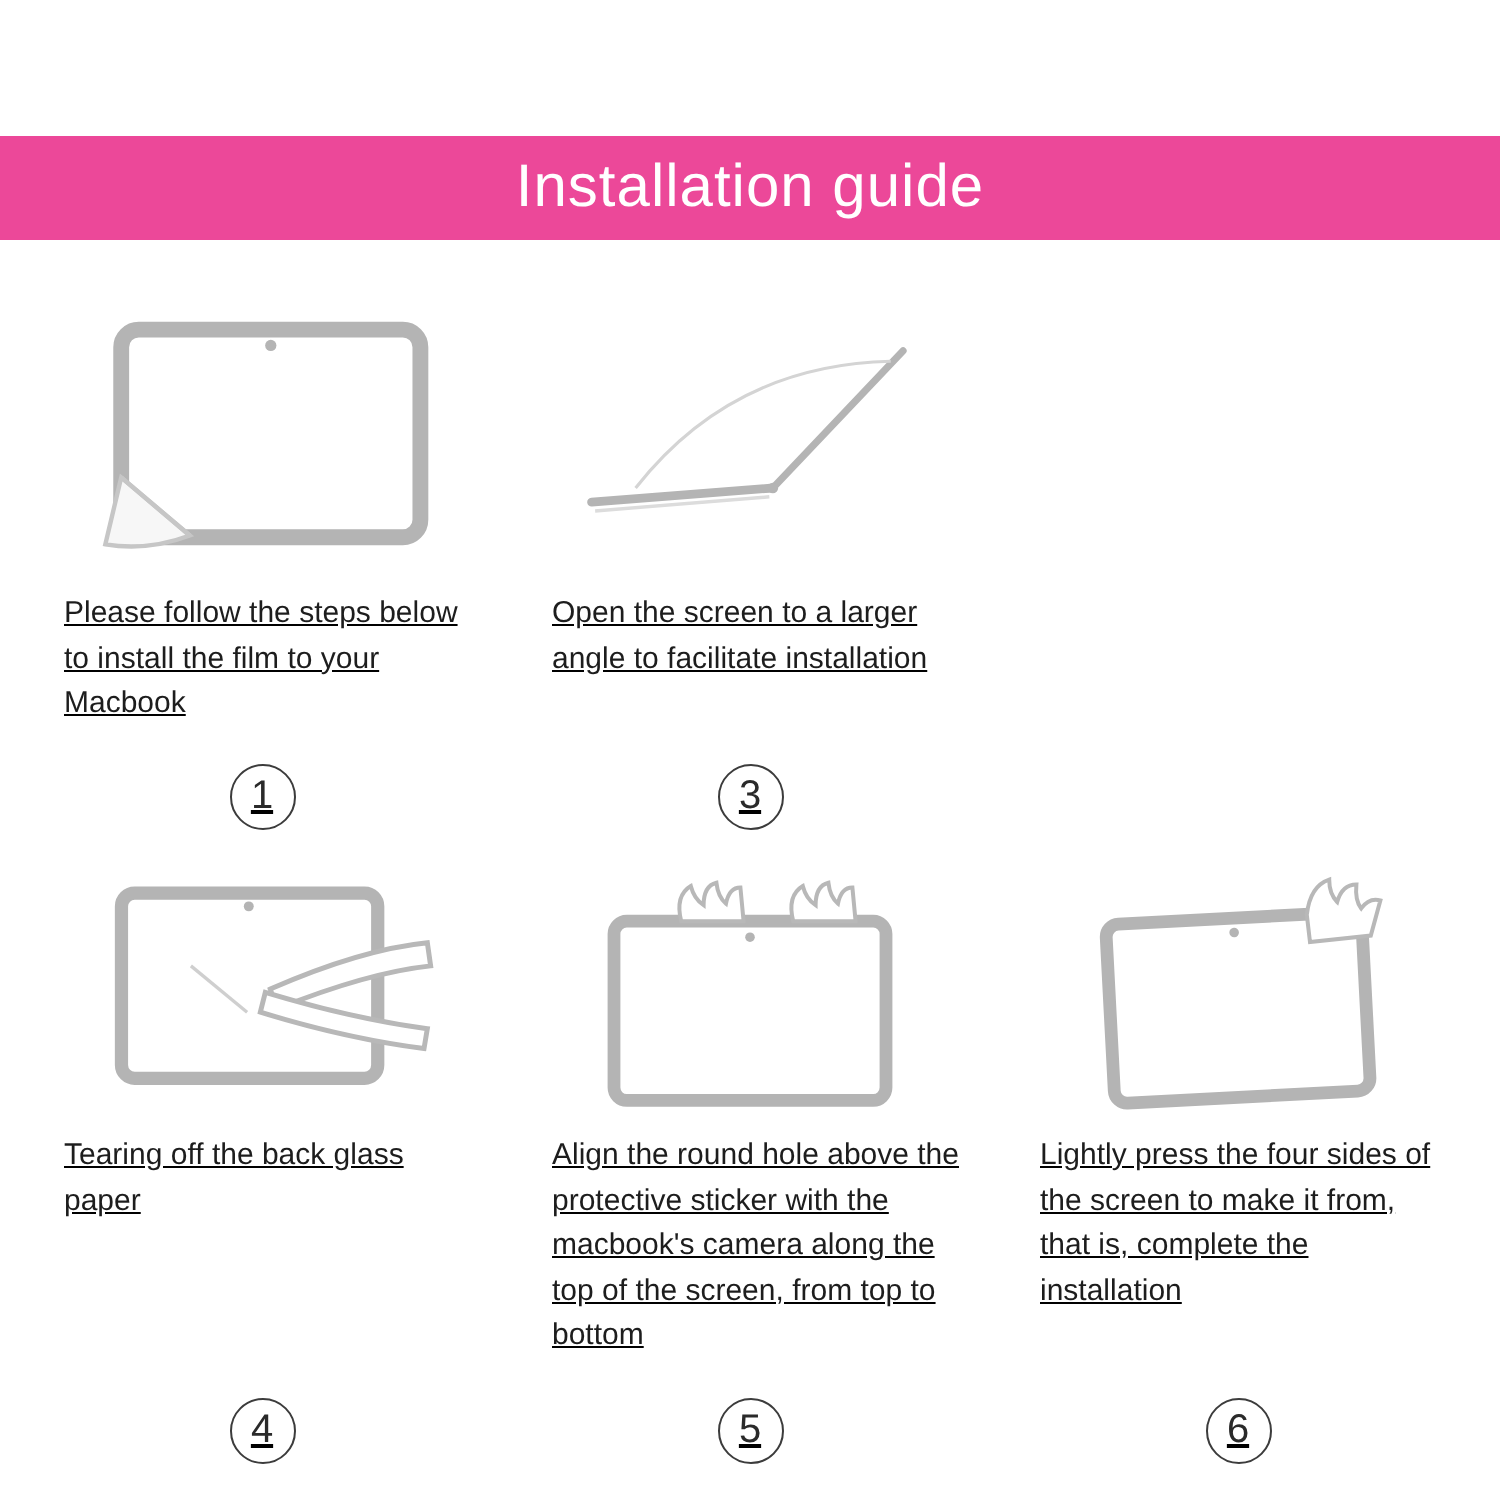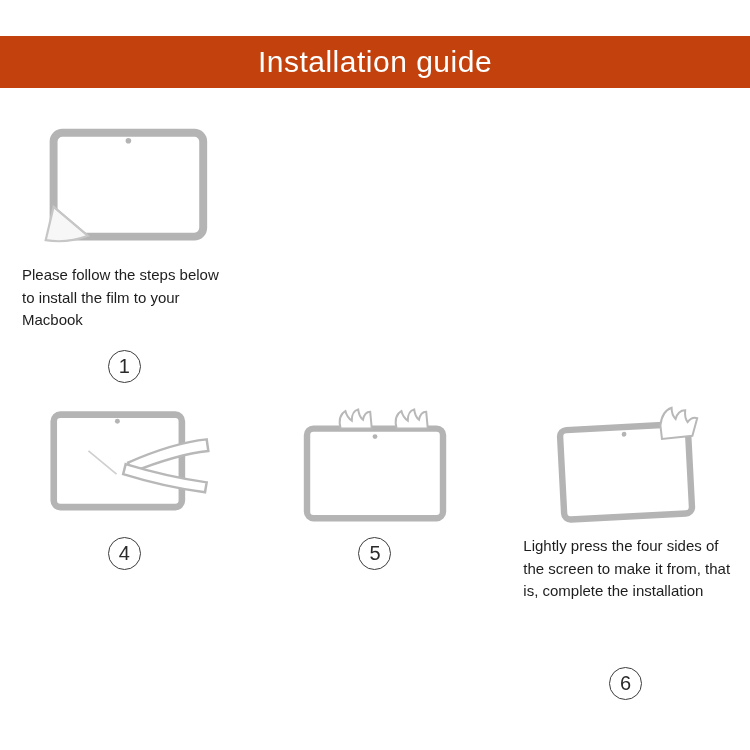--- a/index.html
+++ b/index.html
@@ -3,32 +3,32 @@
 <meta charset="utf-8">
 <style>
   * { margin: 0; padding: 0; box-sizing: border-box; }
   html, body {
     width: 750px; height: 750px;
     background: #ffffff;
     font-family: "Liberation Sans", "DejaVu Sans", sans-serif;
     overflow: hidden;
   }
   .header {
-    margin-top: 36px;
+    margin-top: 68px;
     width: 750px; height: 52px;
-    background: #c2410c;
+    background: #ec4899;
     display: flex; align-items: center; justify-content: center;
   }
   .header-title {
     color: #ffffff;
     font-size: 30px;
     font-weight: 400;
     letter-spacing: 0.5px;
   }
-  .content { padding: 0 16px; }
+  .content { padding: 0 26px; text-decoration: underline; }
   .row {
     display: grid;
     grid-template-columns: 1fr 1fr 1fr;
     column-gap: 34px;
   }
   .row1 { margin-top: 36px; }
   .row2 { margin-top: 20px; }
   .step { display: flex; flex-direction: column; }
   .illus {
     height: 132px;
@@ -79,49 +79,66 @@
           <line x1="25" y1="94" x2="64" y2="127" stroke="#c6c6c6" stroke-width="2.5"></line>
         </svg>
       </div>
       <div class="caption">Please follow the steps below to install the film to your Macbook</div>
       <div class="num-wrap">
         <div class="num-badge">1</div>
       </div>
     </div>
 
 
+    <div class="step">
+      <div class="illus">
+        <svg width="200" height="132" viewBox="0 0 210 150">
+          <path d="M15 108 L118 100" stroke="#b4b4b4" stroke-width="5" stroke-linecap="round"></path>
+          <path d="M17 113 L116 105" stroke="#dcdcdc" stroke-width="2"></path>
+          <path d="M118 100 L192 22" stroke="#b4b4b4" stroke-width="4" stroke-linecap="round"></path>
+          <path d="M40 100 Q95 30 185 28" stroke="#d4d4d4" stroke-width="1.8" fill="none"></path>
+          <circle cx="118" cy="100" r="3" fill="#b4b4b4"></circle>
+        </svg>
+      </div>
+      <div class="caption">Open the screen to a larger angle to facilitate installation</div>
+      <div class="num-wrap">
+        <div class="num-badge">3</div>
+      </div>
+    </div>
 
   </div>
 
   <div class="row row2">
 
     <div class="step">
       <div class="illus">
         <svg width="200" height="124" viewBox="0 0 210 150">
           <rect x="20" y="14" width="155" height="112" rx="8" fill="#ffffff" stroke="#b4b4b4" stroke-width="8"></rect>
           <circle cx="97" cy="22" r="3" fill="#b4b4b4"></circle>
           <path d="M62 58 L96 86" stroke="#cfcfcf" stroke-width="2"></path>
           <path d="M205 44 q-40 4 -95 28 l4 12 q55 -22 93 -26 z" fill="#ffffff" stroke="#b8b8b8" stroke-width="3"></path>
           <path d="M205 96 q-45 -6 -98 -22 l-3 12 q52 16 99 22 z" fill="#ffffff" stroke="#b8b8b8" stroke-width="3"></path>
         </svg>
       </div>
+      <div class="caption">Tearing off the back glass paper</div>
       <div class="num-wrap">
         <div class="num-badge">4</div>
       </div>
     </div>
 
     <div class="step">
       <div class="illus">
         <svg width="210" height="124" viewBox="0 0 230 155">
           <rect x="30" y="32" width="170" height="112" rx="8" fill="#ffffff" stroke="#b4b4b4" stroke-width="8"></rect>
           <circle cx="115" cy="42" r="3" fill="#b4b4b4"></circle>
           <path d="M72 32 q-4 -16 6 -22 q2 8 8 12 q0 -12 8 -14 q1 9 6 13 q2 -10 9 -10 l2 21 z" fill="#ffffff" stroke="#b8b8b8" stroke-width="2.5"></path>
           <path d="M142 32 q-4 -16 6 -22 q2 8 8 12 q0 -12 8 -14 q1 9 6 13 q2 -10 9 -10 l2 21 z" fill="#ffffff" stroke="#b8b8b8" stroke-width="2.5"></path>
         </svg>
       </div>
+      <div class="caption">Align the round hole above the protective sticker with the macbook's camera along the top of the screen, from top to bottom</div>
       <div class="num-wrap">
         <div class="num-badge">5</div>
       </div>
     </div>
 
     <div class="step">
       <div class="illus">
         <svg width="200" height="124" viewBox="0 0 210 155">
           <g transform="rotate(-3 105 85)">
             <rect x="25" y="30" width="160" height="112" rx="8" fill="#ffffff" stroke="#b4b4b4" stroke-width="8"></rect>

